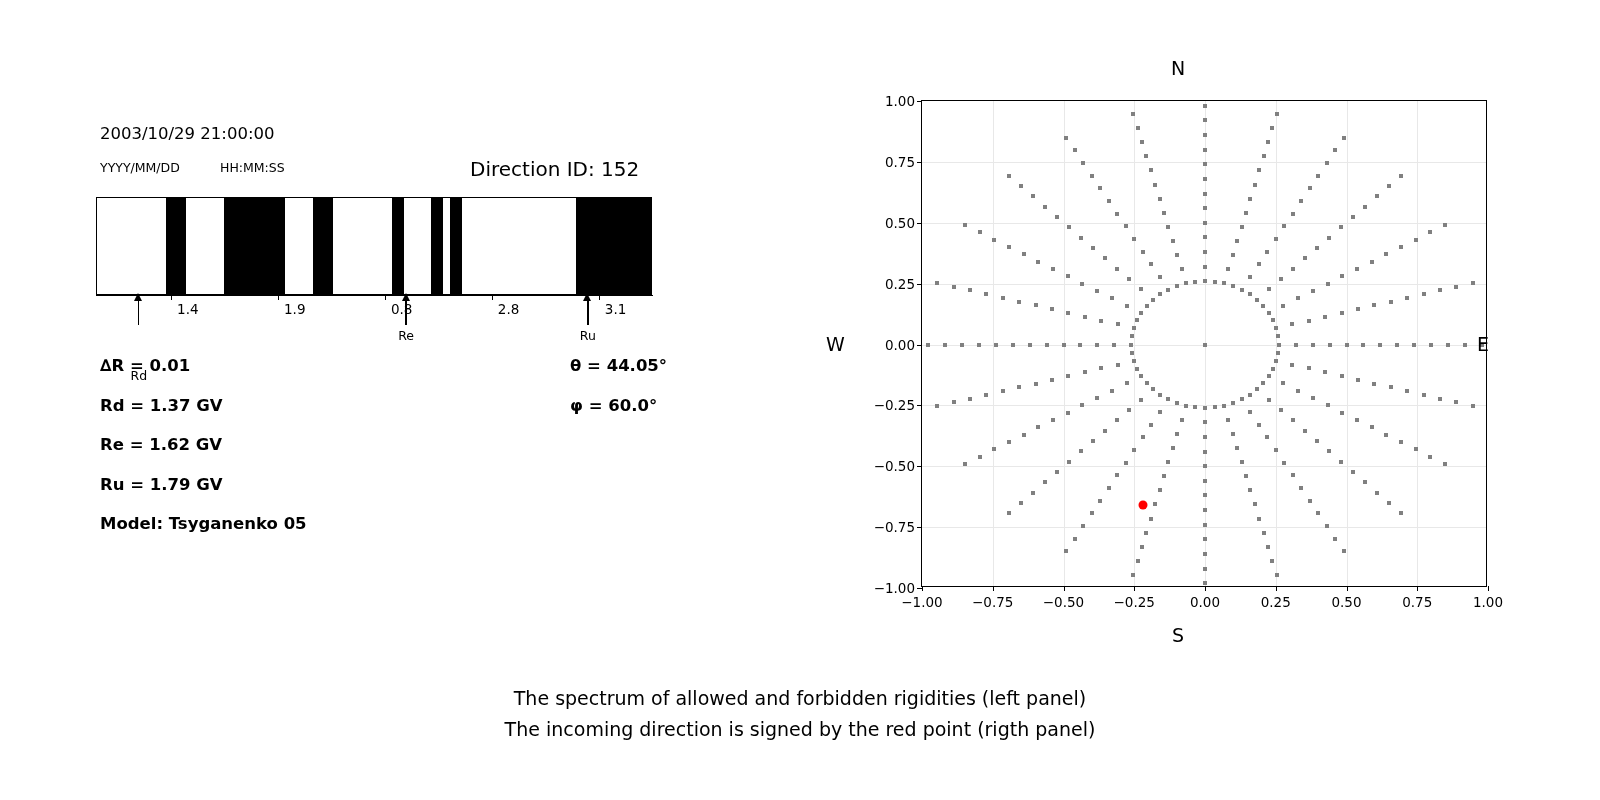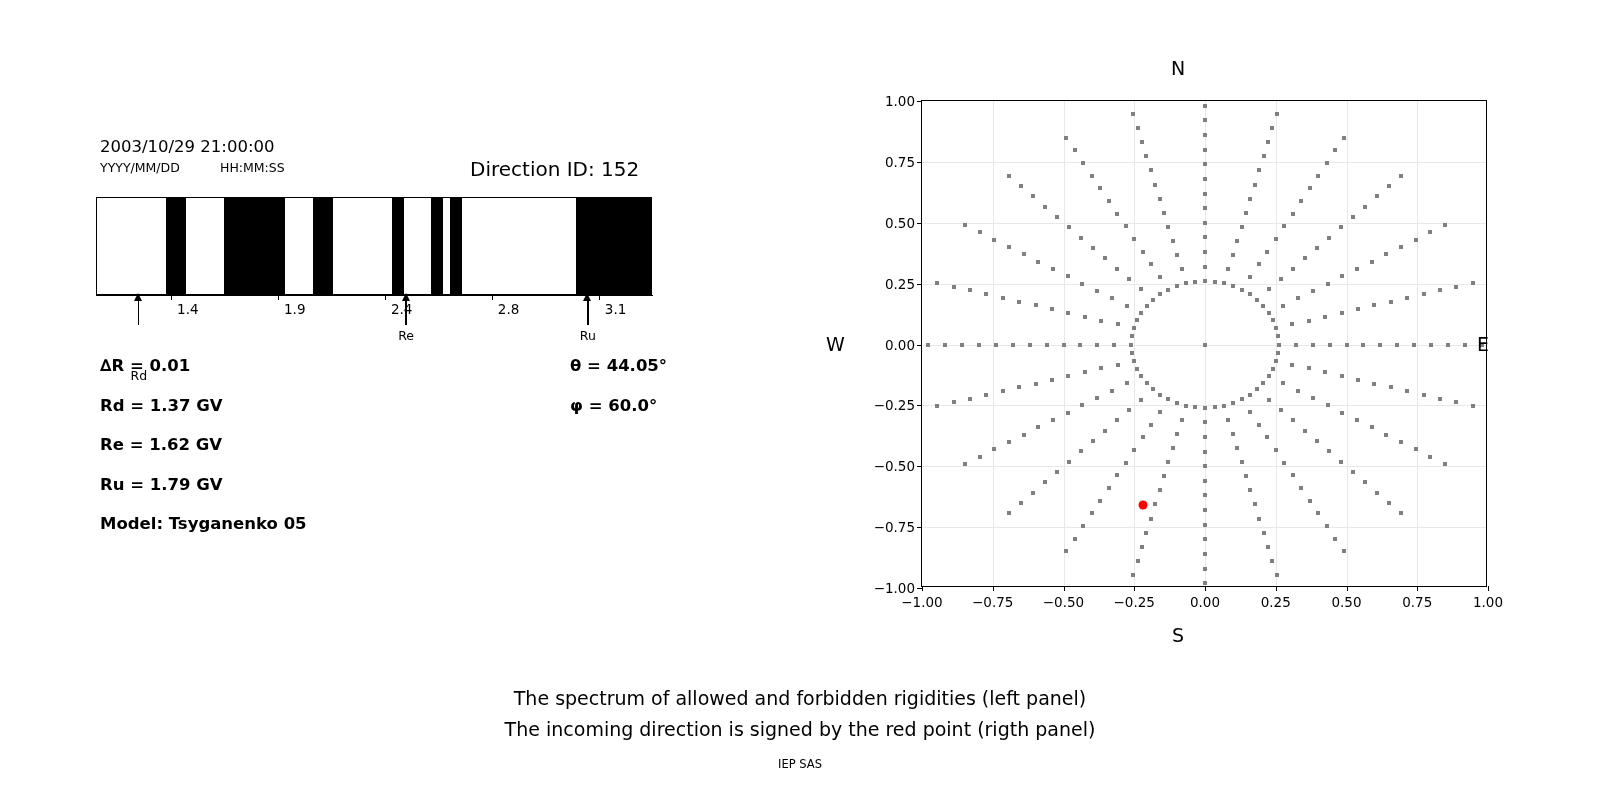--- a/index.html
+++ b/index.html
@@ -6,21 +6,21 @@
   body{
     width:1600px;height:800px;background:#ffffff;overflow:hidden;
     font-family:"DejaVu Sans","Liberation Sans",sans-serif;
     color:#000000;position:relative;
   }
   .fig{position:absolute;left:0;top:0;width:1600px;height:800px;}
 
   
   .info-line{position:absolute;white-space:nowrap;color:#000;}
   #geo-position{left:100px;top:84px;font-size:16.5px;}
-  #datetime{left:100px;top:124px;font-size:16.5px;margin-top:13px;}
+  #datetime{left:100px;top:124px;font-size:16.5px;}
   #fmt-date{left:100px;top:160px;font-size:12.5px;}
   #fmt-time{left:220px;top:160px;font-size:12.5px;}
   #direction-id{left:470px;top:157px;font-size:20px;}
 
   
   #spectrum-bar{
     position:absolute;left:96px;top:197px;width:556px;height:98px;
     background:#ffffff;border:1px solid #000000;box-sizing:border-box;
     overflow:hidden;
   }
@@ -90,21 +90,21 @@
       <div class="band" style="left: 352.915px; width: 12.2962px; background: rgb(0, 0, 0);"></div>
       <div class="band" style="left: 479.085px; width: 75.9154px; background: rgb(0, 0, 0);"></div>
     </div>
   <div id="rigidity-axis"></div>
   <div id="rigidity-ticks">
       <div class="rtick" style="left: 170.846px;"></div>
       <div class="rticklabel" style="left: 187.846px;">1.4</div>
       <div class="rtick" style="left: 277.769px;"></div>
       <div class="rticklabel" style="left: 294.769px;">1.9</div>
       <div class="rtick" style="left: 384.692px;"></div>
-      <div class="rticklabel" style="left: 401.692px;">2.4</div>
+      <div class="rticklabel" style="left: 401.692px;">0.8</div>
       <div class="rtick" style="left: 491.615px;"></div>
       <div class="rticklabel" style="left: 508.615px;">2.8</div>
       <div class="rtick" style="left: 598.538px;"></div>
       <div class="rticklabel" style="left: 615.538px;">3.1</div>
     </div>
   <div id="rigidity-annotations">
       <div class="ann-arrow" style="left: 138.069px; top: 299px; height: 26px;"></div>
       <div class="ann-head" style="left: 134.269px; top: 293px;"></div>
       <div class="ann-label" style="left: 138.769px; top: 328px; margin-top: 40px;">Rd</div>
       <div class="ann-arrow" style="left: 405.377px; top: 299px; height: 26px;"></div>
@@ -550,15 +550,14 @@
     </div>
   </div>
 
   <div class="compass" id="compass-n">N</div>
   <div class="compass" id="compass-s">S</div>
   <div class="compass" id="compass-w">W</div>
   <div class="compass" id="compass-e">E</div>
 
   <div class="caption" id="caption-line-1">The spectrum of allowed and forbidden rigidities (left panel)</div>
   <div class="caption" id="caption-line-2">The incoming direction is signed by the red point (rigth panel)</div>
-  <div id="footer-credit">IEP SAS</div>
 
 </div>
 
 </body></html>

